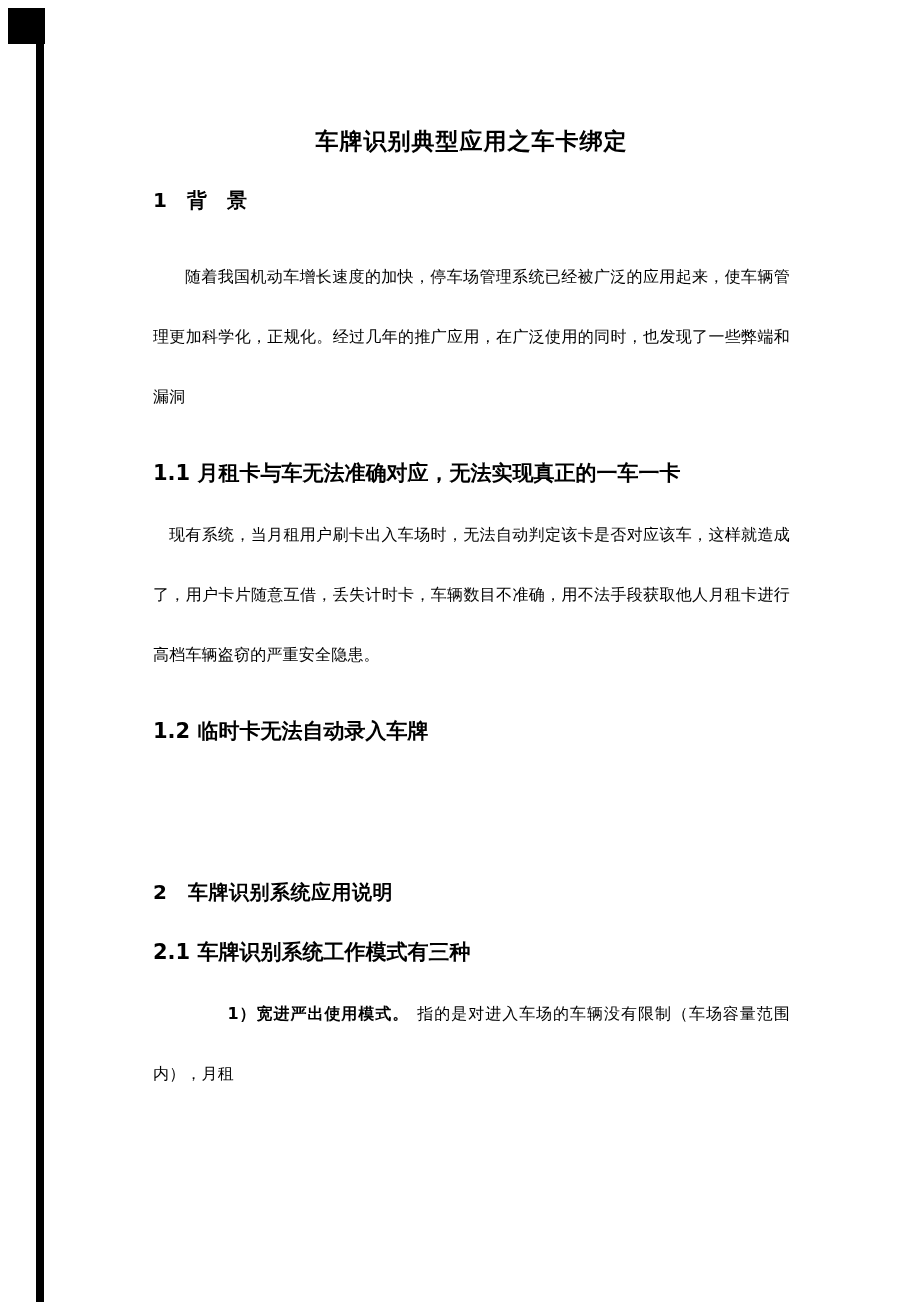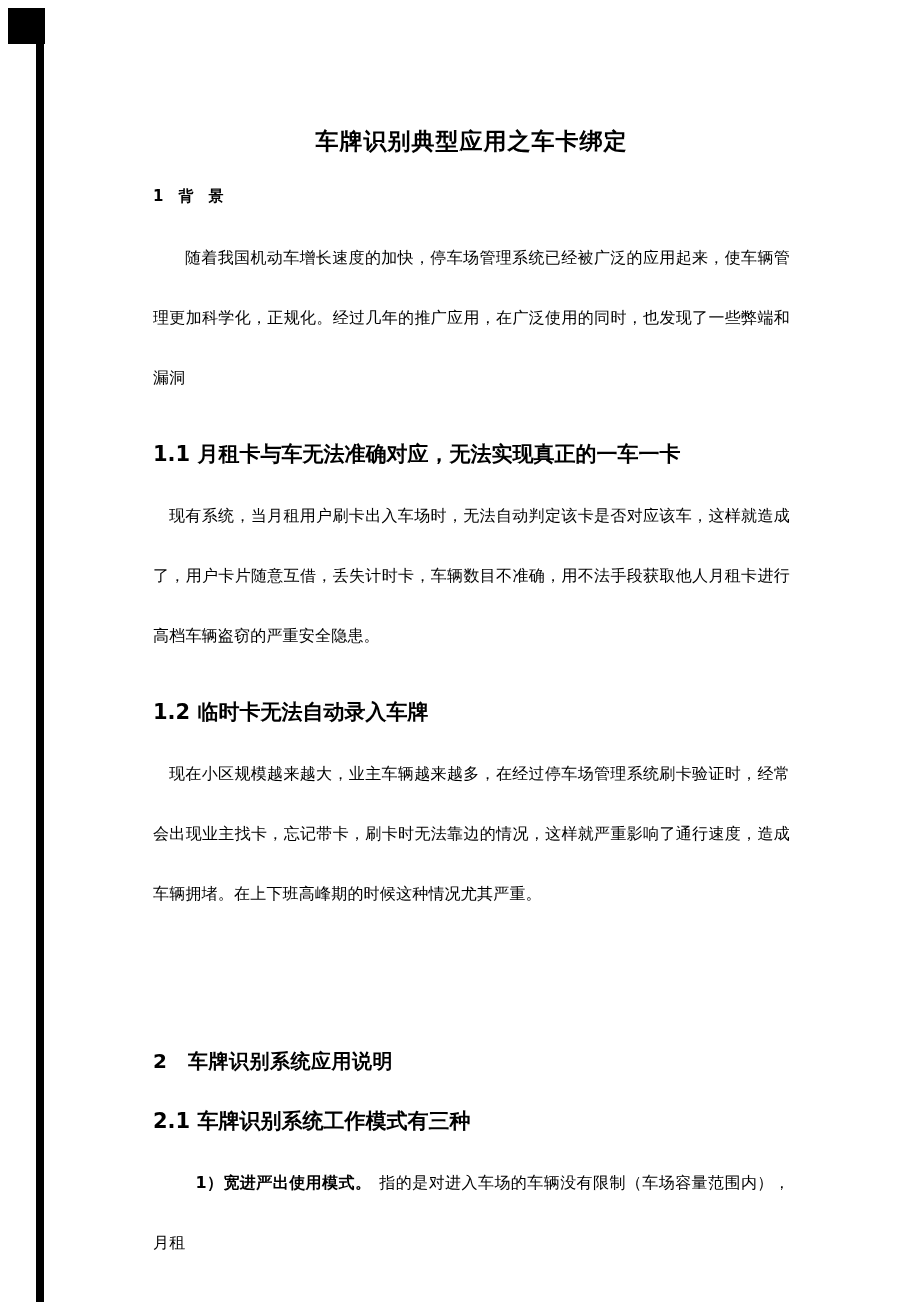--- a/index.html
+++ b/index.html
@@ -33,23 +33,23 @@
     padding: 110px 130px 0 137px;
   }
   .doc-title {
     text-align: center;
     font-size: 23px;
     font-weight: bold;
     letter-spacing: 1px;
     margin-bottom: 22px;
   }
   .h-main {
-    font-size: 15px;
+    font-size: 20px;
     font-weight: bold;
-    margin: 16px 0 14px 0;
+    margin: 16px 0 25px 0;
   }
   .h-main2 {
     font-size: 20px;
     font-weight: bold;
     margin: 8px 0 24px 0;
     letter-spacing: 0.5px;
   }
   .h-sub {
     font-size: 21px;
     font-weight: bold;
@@ -58,21 +58,21 @@
   p.body {
     font-size: 16px;
     line-height: 60px;
     text-align: justify;
     margin: 0;
     letter-spacing: 0.2px;
   }
   .ind-1 { text-indent: 1em; }
   .ind-2 { text-indent: 2em; }
   .ind-25 { text-indent: 2.4em; }
-  .bold { font-weight: bold; }
+  .bold { font-weight: bold; margin-left: 32px; }
   .section-gap { height: 108px; }
 </style>
 </head>
 <body>
 
 <div class="page">
 
   <div class="corner-block"></div>
   <div class="edge-line"></div>
 
@@ -85,21 +85,20 @@
     <p class="body ind-2">随着我国机动车增长速度的加快，停车场管理系统已经被广泛的应用起来，使车辆管理更加科学化，正规化。经过几年的推广应用，在广泛使用的同时，也发现了一些弊端和漏洞</p>
 
     <div class="h-sub">1.1 月租卡与车无法准确对应，无法实现真正的一车一卡</div>
 
     <p class="body ind-1">现有系统，当月租用户刷卡出入车场时，无法自动判定该卡是否对应该车，这样就造成了，用户卡片随意互借，丢失计时卡，车辆数目不准确，用不法手段获取他人月租卡进行高档车辆盗窃的严重安全隐患。</p>
 
     <div class="h-sub">1.2 临时卡无法自动录入车牌</div>
 
 
 
-    <p class="body ind-1">现在小区规模越来越大，业主车辆越来越多，在经过停车场管理系统刷卡验证时，经常会出现业主找卡，忘记带卡，刷卡时无法靠边的情况，这样就严重影响了通行速度，造成车辆拥堵。在上下班高峰期的时候这种情况尤其严重。</p>
 
     <div class="section-gap"></div>
 
     <div class="h-main2">2　车牌识别系统应用说明</div>
 
     <div class="h-sub" style="margin-top:0;">2.1 车牌识别系统工作模式有三种</div>
 
     <p class="body ind-25"><span class="bold">1）宽进严出使用模式。</span><span>指的是对进入车场的车辆没有限制（车场容量范围内），月租</span></p>
 
   </div>

